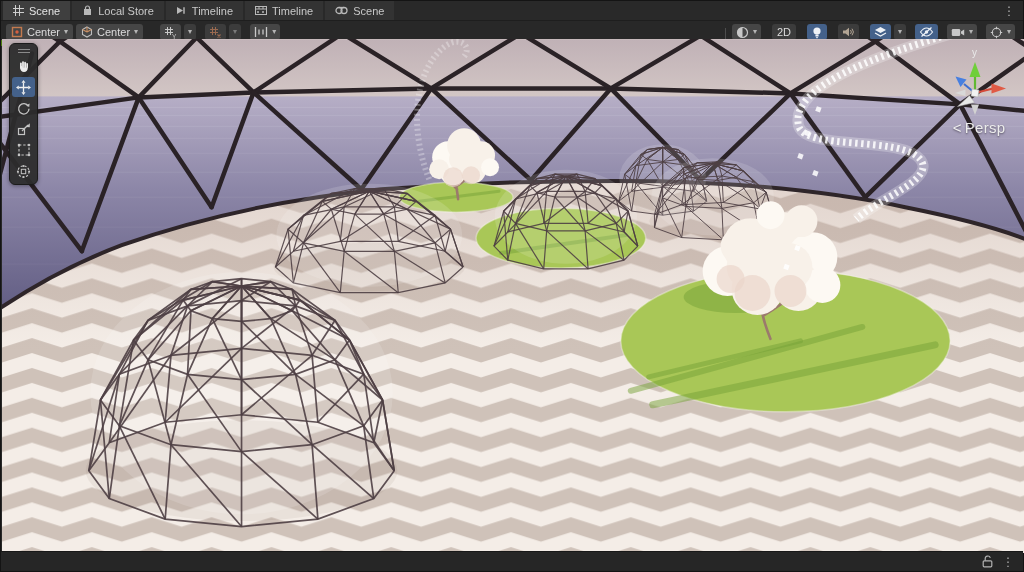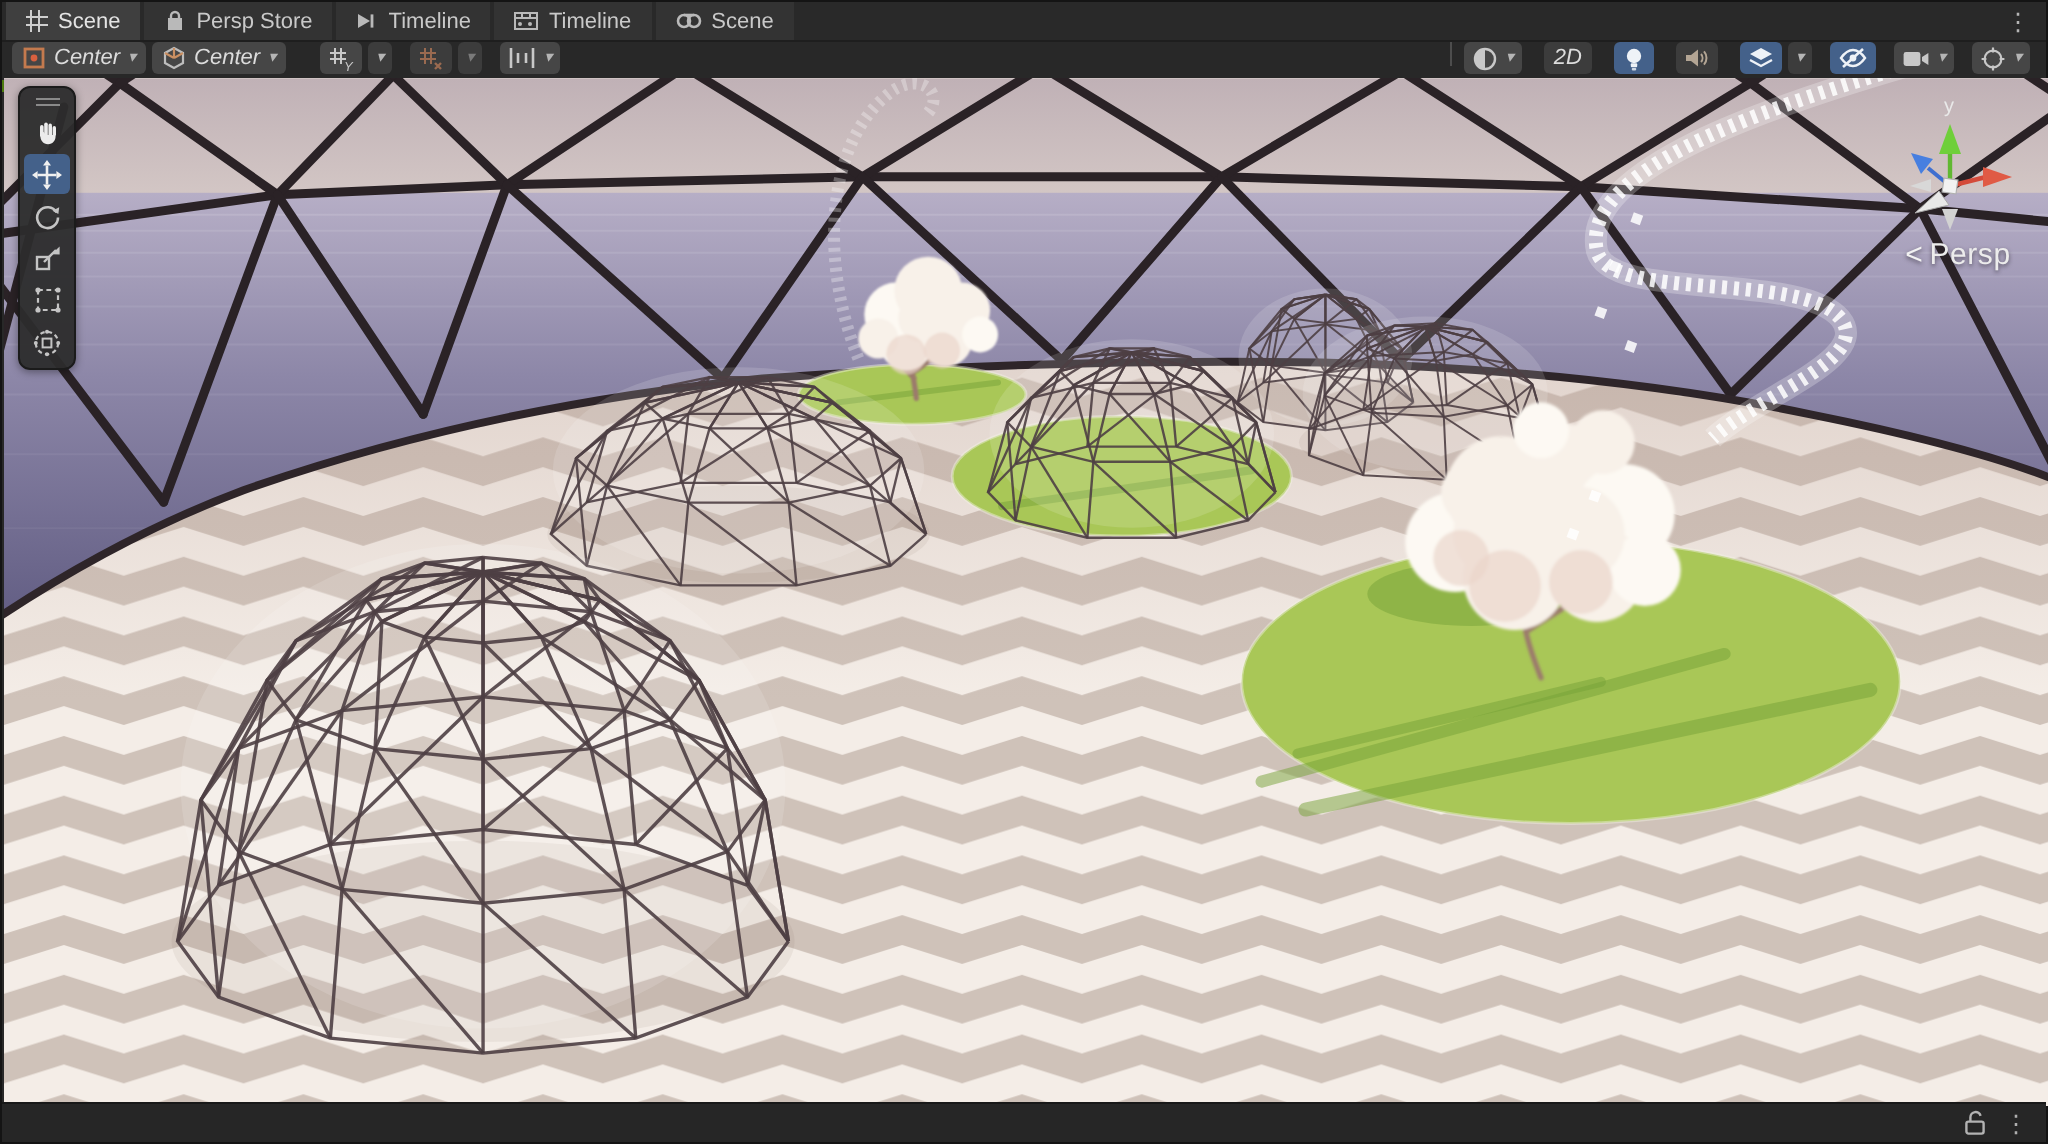--- a/index.html
+++ b/index.html
@@ -8,21 +8,21 @@
 
   
   .tabbar{position:relative;height:19px;background:#292929;border-bottom:1px solid #1e1e1e;display:flex;align-items:stretch;}
   .tab{display:flex;align-items:center;gap:5px;padding:0 10px;margin-right:2px;background:#333333;color:#c9c9c9;font-size:11px;white-space:nowrap;cursor:default;}
   .tab:first-child{margin-left:2px;}
   .tab.active{background:#3f3f3f;color:#e4e4e4;}
   .tab svg{flex:0 0 auto;}
   .tabbar .kebab{position:absolute;right:4px;top:0;height:19px;display:flex;align-items:center;color:#b5b5b5;font-size:12px;padding:0 4px;}
 
   
-  .toolbar{height:19px;background:#282828;border-bottom:6px solid #4d7c0f;display:flex;align-items:flex-start;padding:0 5px;font-size:11px;font-style:italic;}
+  .toolbar{height:19px;background:#282828;border-bottom:6px solid #4d7c0f;display:flex;align-items:flex-end;padding:0 5px;font-size:11px;}
   .tbtn{height:16px;background:#464646;border-radius:3px;display:flex;align-items:center;gap:4px;padding:0 5px;color:#dcdcdc;margin-right:3px;}
   .tbtn.icononly{padding:0 4px;}
   .tbtn.blue{background:#44618a;}
   .tbtn.dark{background:#3c3c3c;}
   .caret{font-size:8px;color:#b5b5b5;line-height:1;}
   .caret.dim{color:#7a7a7a;}
   .tb-sep{width:1px;height:12px;background:#4d4d4d;margin:0 6px;}
   .tb-gap{width:14px;}
   .tb-spacer{flex:1;}
 
@@ -58,21 +58,21 @@
             <path d="M2.5 0v11M6.5 0v11M0 3.5h11M0 7.5h11"></path>
           </g>
         </svg>
       <span>Scene</span>
     </div>
     <div class="tab">
       <svg width="11" height="11" viewBox="0 0 11 11">
           <path d="M2 4h7v6H2z" fill="#b9b9b9"></path>
           <path d="M3.5 4V3a2 2 0 0 1 4 0v1" fill="none" stroke="#b9b9b9" stroke-width="1.2"></path>
         </svg>
-      <span>Persp Store</span>
+      <span>Local Store</span>
     </div>
     <div class="tab">
       <svg width="11" height="11" viewBox="0 0 11 11">
           <path d="M1 2l6 3.5L1 9z" fill="#b9b9b9"></path>
           <path d="M8 2.2v6.6" stroke="#b9b9b9" stroke-width="1.4"></path>
         </svg>
       <span>Timeline</span>
     </div>
     <div class="tab">
       <svg width="12" height="11" viewBox="0 0 12 11">

